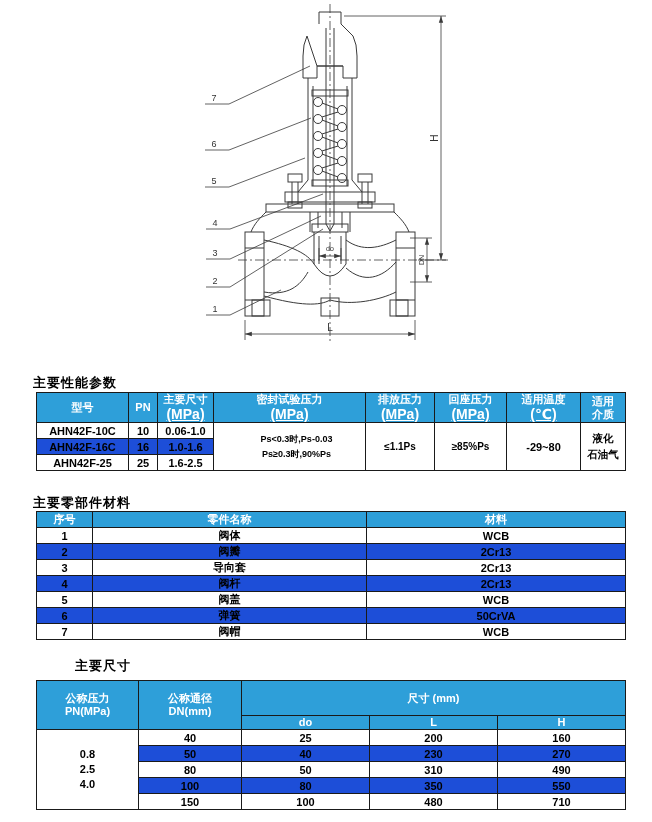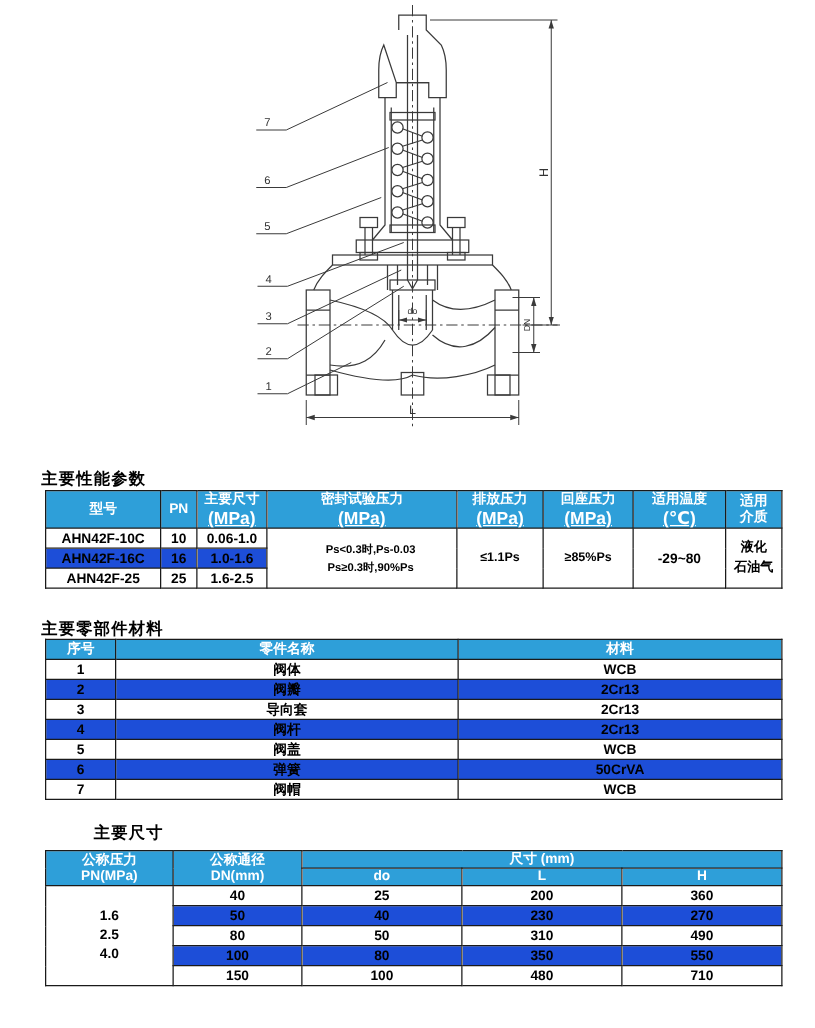--- a/index.html
+++ b/index.html
@@ -320,48 +320,48 @@
 
   <table class="tbl" style="top:680px;">
     <colgroup>
       <col style="width:102px">
         <col style="width:103px">
         <col style="width:128px">
         <col style="width:128px">
         <col style="width:128px">
     </colgroup>
     <thead>
-      <tr style="height:14px">
+      <tr style="height:35px">
         <th rowspan="2">
           <div>公称压力</div>
             <div>PN(MPa)</div>
         </th>
         <th rowspan="2">
           <div>公称通径</div>
             <div>DN(mm)</div>
         </th>
         <th colspan="3">尺寸 (mm)</th>
       </tr>
       <tr style="height:14px">
         <th>do</th>
         <th>L</th>
         <th>H</th>
       </tr>
     </thead>
     <tbody>
       <tr class="row16">
         <td rowspan="5" class="pn-merged">
-          <div>1.6</div>
+          <div>0.8</div>
           <div>2.5</div>
           <div>4.0</div>
         </td>
         <td>40</td>
         <td>25</td>
         <td>200</td>
-        <td>360</td>
+        <td>160</td>
       </tr>
       <tr class="row16 hl">
         <td>50</td>
         <td>40</td>
         <td>230</td>
         <td>270</td>
       </tr>
       <tr class="row16">
         <td>80</td>
         <td>50</td>

